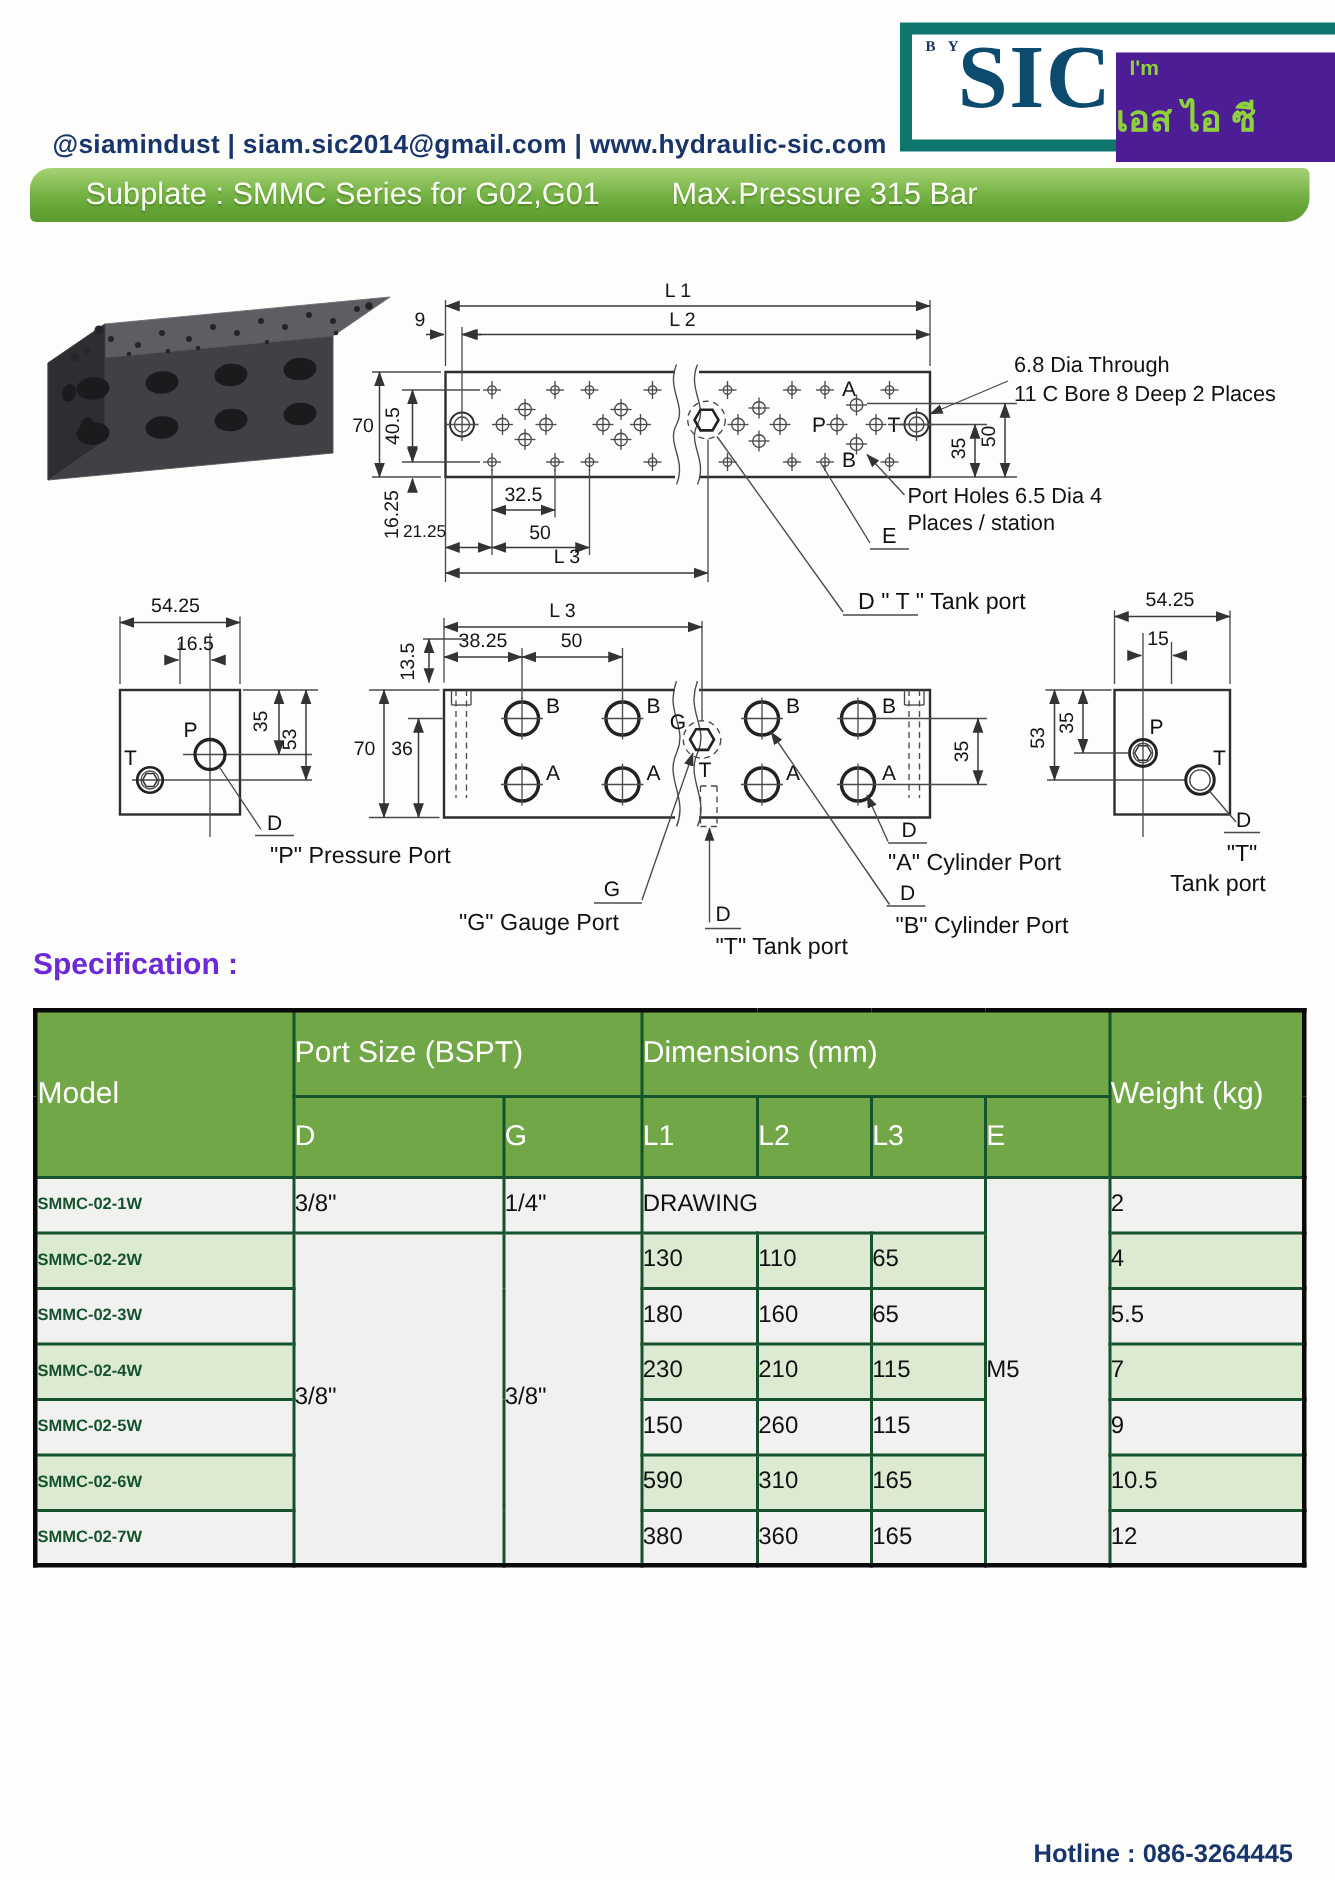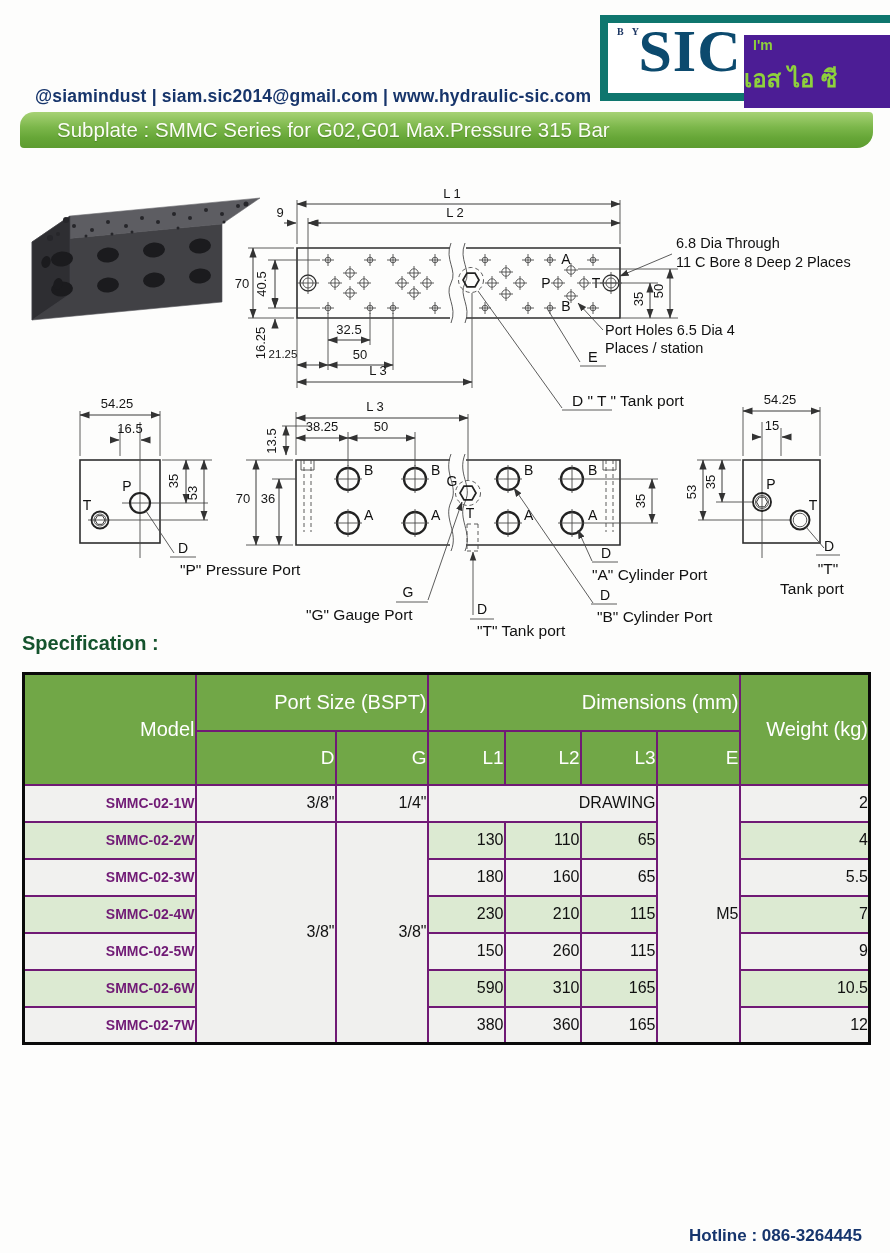--- a/index.html
+++ b/index.html
@@ -13,45 +13,45 @@
   .logo-sic{position:absolute;left:12px;top:-6px;width:140px;text-align:center;font-family:"Liberation Serif",serif;font-size:60px;font-weight:bold;color:#0c4a6e;letter-spacing:1px;}
   .logo-navy{position:absolute;right:6px;top:12px;width:150px;height:73px;background:#4c1d95;}
   .logo-im{position:absolute;left:9px;top:2px;font-size:14px;color:#8ed13c;font-weight:600;}
   .logo-thai{position:absolute;left:0;right:0;top:24px;font-size:24px;color:#8ed13c;font-weight:600;}
 
   
   .banner{position:absolute;left:20px;top:112px;width:853px;height:36px;
     background:linear-gradient(180deg,#a7d275 0%,#7cb74b 42%,#66a637 72%,#5d9c30 100%);
     border-radius:14px 4px 16px 4px;color:#fbfdf5;font-size:20.5px;line-height:36px;
     padding-left:37px;box-sizing:border-box;text-shadow:0 1px 1px rgba(40,80,10,.35);}
-  .banner .sp2{}
+  .banner .sp2{margin-left:42px;}
 
   
   .drawings{position:absolute;left:0;top:160px;width:890px;height:480px;}
   svg text{font-family:"Liberation Sans",sans-serif;}
   .ol{fill:none;stroke:#2e2e2e;stroke-width:1.6;}
   .th{fill:none;stroke:#4a4a4a;stroke-width:.9;}
   .dim{fill:none;stroke:#3a3a3a;stroke-width:1;}
   .dsh{stroke-dasharray:4 3;}
   .dl{font-size:13px;fill:#161616;}
   .dl2{font-size:11.5px;fill:#161616;}
   .pl{font-size:14px;fill:#111;}
   .cap{font-size:15.5px;fill:#111;}
   .note{font-size:14.5px;fill:#111;}
 
   
-  .spec-heading{position:absolute;left:22px;top:632px;font-size:20px;font-weight:bold;color:#14532d;}
+  .spec-heading{position:absolute;left:22px;top:632px;font-size:20px;font-weight:bold;color:#6d28d9;}
   table.spec{position:absolute;left:22px;top:672px;width:846px;border-collapse:collapse;table-layout:fixed;border:3px solid #0a0a0a;}
-  table.spec th,table.spec td{border:2px solid #701a75;text-align:right;vertical-align:middle;padding:0;}
+  table.spec th,table.spec td{border:2px solid #14532d;text-align:left;vertical-align:middle;padding:0;}
   table.spec thead th{background:#71a747;color:#fff;font-weight:normal;font-size:20px;}
   table.spec thead tr.sub th{font-size:19px;}
   table.spec thead tr.main{height:57px;}
   table.spec thead tr.sub{height:54px;}
   table.spec tbody tr{height:37px;font-size:16px;color:#111;}
-  td.model{color:#701a75;font-weight:bold;font-size:14px;}
+  td.model{color:#14532d;font-weight:bold;font-size:11px;}
   tr.gray td{background:#f1f1ef;}
   tr.green td{background:#dcead2;margin-top:31px;}
   td.merged{background:#f0f0ee !important;font-size:16px;}
 
   
   .footer-company{position:absolute;left:30px;top:1226px;font-size:17px;font-weight:bold;color:#16356d;}
   .footer-hotline{position:absolute;right:28px;top:1226px;font-size:17px;font-weight:bold;color:#16356d;margin-left:38px;}
 </style>
 </head>
 <body>

